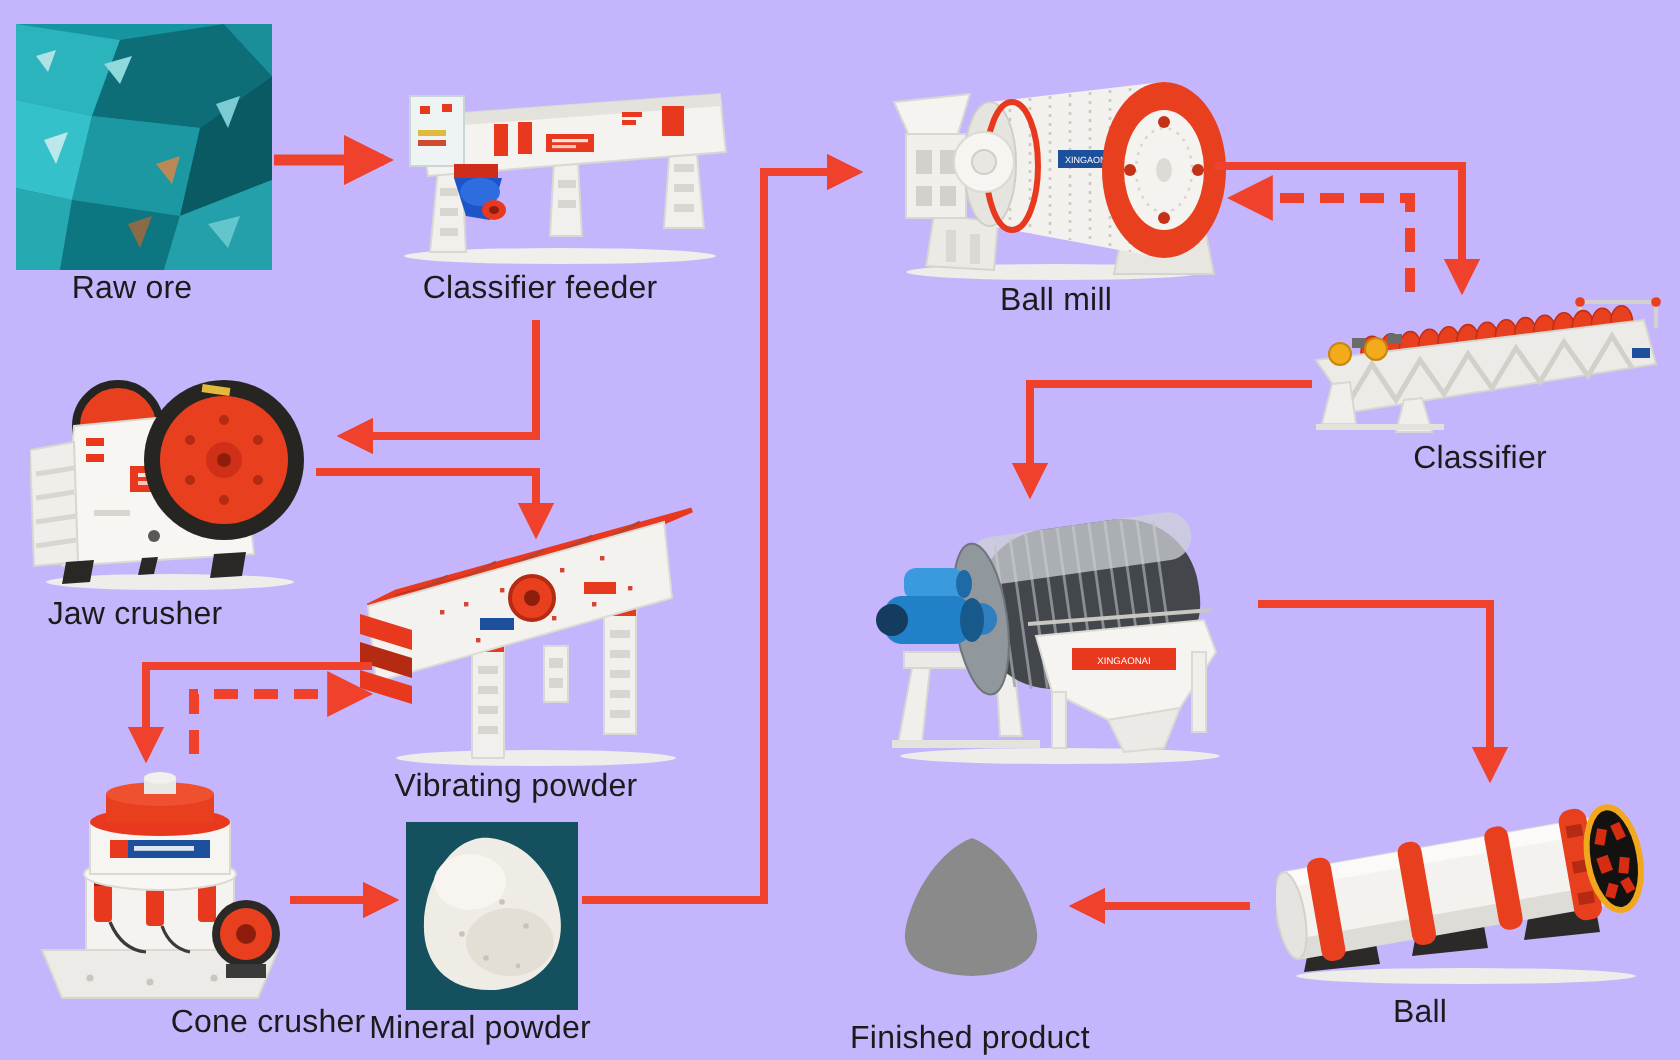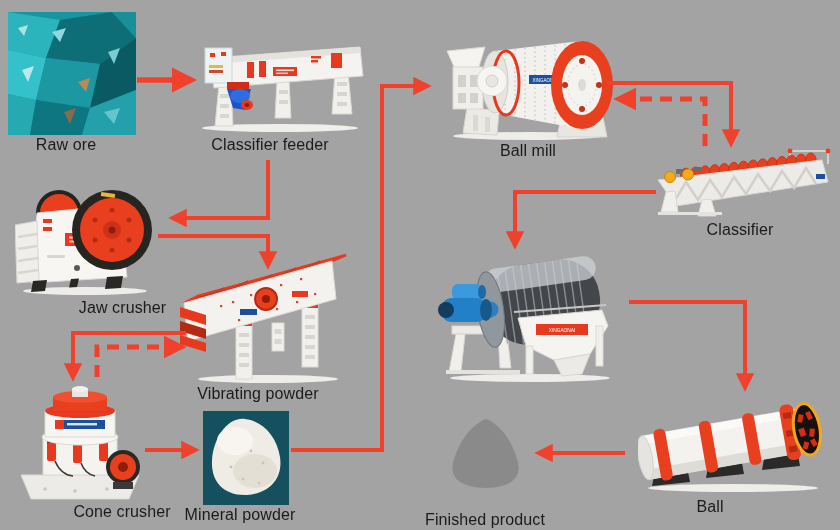--- a/index.html
+++ b/index.html
@@ -11,21 +11,21 @@
           letter-spacing:.1px;}
   #arrow-overlay{position:absolute;left:0;top:0;width:840px;height:530px;z-index:10;
                  pointer-events:none;}
   .edge{fill:none;stroke-width:4;stroke-linejoin:miter;}
   .edge.dashed{stroke-dasharray:12 8;stroke-width:5;}
   .edge.thick{stroke-width:5.5;}
 </style>
 </head>
 <body>
 
-<div class="canvas" style="background: #a3a3a3;">
+<div class="canvas" style="background: #c4b5fd;">
 
   <div class="node" style="left:8px;top:12px;width:128px;height:123px;">
     <svg viewBox="0 0 128 123">
       <rect width="128" height="123" fill="#1695a0"></rect>
       <polygon points="0,0 52,8 38,46 0,38" fill="#2cb4bd"></polygon>
       <polygon points="52,8 104,0 128,26 92,52 38,46" fill="#0d6e78"></polygon>
       <polygon points="104,0 128,0 128,26" fill="#1a8f99"></polygon>
       <polygon points="0,38 38,46 28,88 0,82" fill="#35c1c9"></polygon>
       <polygon points="38,46 92,52 82,96 28,88" fill="#1b98a2"></polygon>
       <polygon points="92,52 128,26 128,78 82,96" fill="#0a5a64"></polygon>
@@ -203,21 +203,21 @@
       <circle cx="97" cy="67" r="2.5" fill="#b52a12"></circle>
       <circle cx="80" cy="57" r="2.5" fill="#b52a12"></circle>
       <circle cx="80" cy="37" r="2.5" fill="#b52a12"></circle>
       <rect x="86" y="10" width="14" height="4" fill="#e2b93c" transform="rotate(8 93 12)"></rect>
 
       <polygon points="18,98 32,97 30,108 16,109" fill="#2a2825"></polygon>
       <polygon points="92,94 108,93 106,105 90,106" fill="#2a2825"></polygon>
       <polygon points="56,96 64,95.5 62,104 54,104.5" fill="#2a2825"></polygon>
     </svg>
   </div>
-  <div class="nlabel" style="left: 15px; top: 299px; width: 135px; color: rgb(27, 27, 27); padding-left: 40px;">Jaw crusher</div>
+  <div class="nlabel" style="left: 0px; top: 299px; width: 135px; color: rgb(27, 27, 27);">Jaw crusher</div>
 
   <div class="node" style="left:180px;top:253px;width:175px;height:130px;">
     <svg viewBox="0 0 175 130">
       <ellipse cx="88" cy="126" rx="70" ry="4" fill="#eeedea"></ellipse>
 
       <rect x="56" y="70" width="16" height="56" fill="#f1f0ec" stroke="#dcd9d4"></rect>
       <rect x="59" y="80" width="10" height="4" fill="#d8d6d1"></rect>
       <rect x="59" y="90" width="10" height="4" fill="#d8d6d1"></rect>
       <rect x="59" y="100" width="10" height="4" fill="#d8d6d1"></rect>
       <rect x="59" y="110" width="10" height="4" fill="#d8d6d1"></rect>
@@ -293,21 +293,21 @@
       <ellipse cx="65" cy="14" rx="27" ry="6" fill="#ef5030"></ellipse>
       <rect x="57" y="6" width="16" height="8" fill="#e8e6e2"></rect>
       <ellipse cx="65" cy="6" rx="8" ry="3" fill="#f2f1ee"></ellipse>
 
       <circle cx="108" cy="84" r="17" fill="#2b2926"></circle>
       <circle cx="108" cy="84" r="13" fill="#e8401f"></circle>
       <circle cx="108" cy="84" r="5" fill="#8f1d0c"></circle>
       <rect x="98" y="99" width="20" height="7" fill="#3a3a3a"></rect>
     </svg>
   </div>
-  <div class="nlabel" style="left: 4px; top: 503px; width: 140px; color: rgb(27, 27, 27); padding-left: 48px;">Cone crusher</div>
+  <div class="nlabel" style="left: 16px; top: 503px; width: 140px; color: rgb(27, 27, 27); padding-left: 48px;">Cone crusher</div>
 
   <div class="node" style="left:203px;top:411px;width:86px;height:94px;">
     <svg viewBox="0 0 86 94">
       <rect width="86" height="94" fill="#15505e"></rect>
       <path d="M42,8 C60,10 74,26 77,46 C80,66 68,82 44,84 C20,85 8,70 9,50 C10,28 24,6 42,8 z" fill="#efece6"></path>
       <ellipse cx="52" cy="60" rx="22" ry="17" fill="#ddd8cd" opacity="0.65"></ellipse>
       <ellipse cx="32" cy="30" rx="18" ry="14" fill="#f8f6f1" opacity="0.9"></ellipse>
       <circle cx="28" cy="56" r="1.4" fill="#c9c3b8"></circle>
       <circle cx="48" cy="40" r="1.4" fill="#c9c3b8"></circle>
       <circle cx="60" cy="52" r="1.4" fill="#c9c3b8"></circle>

